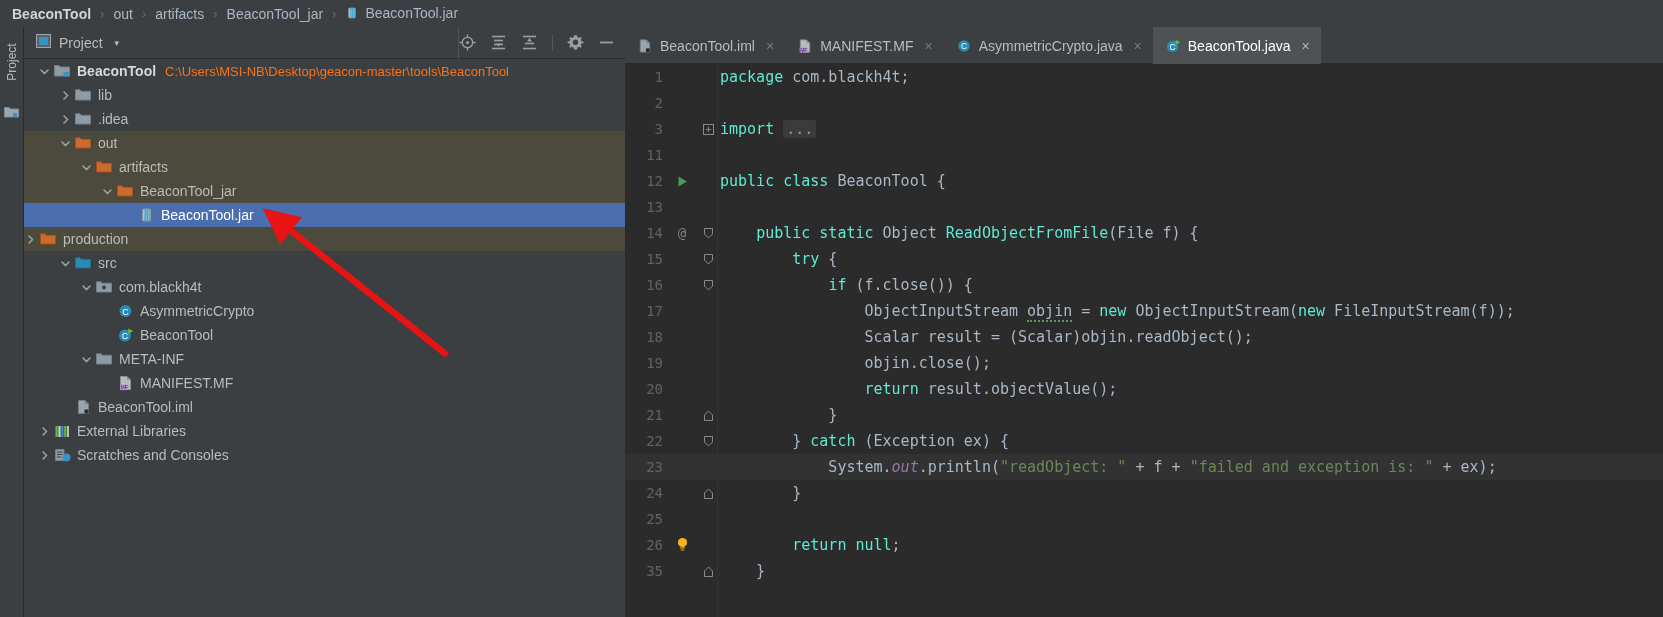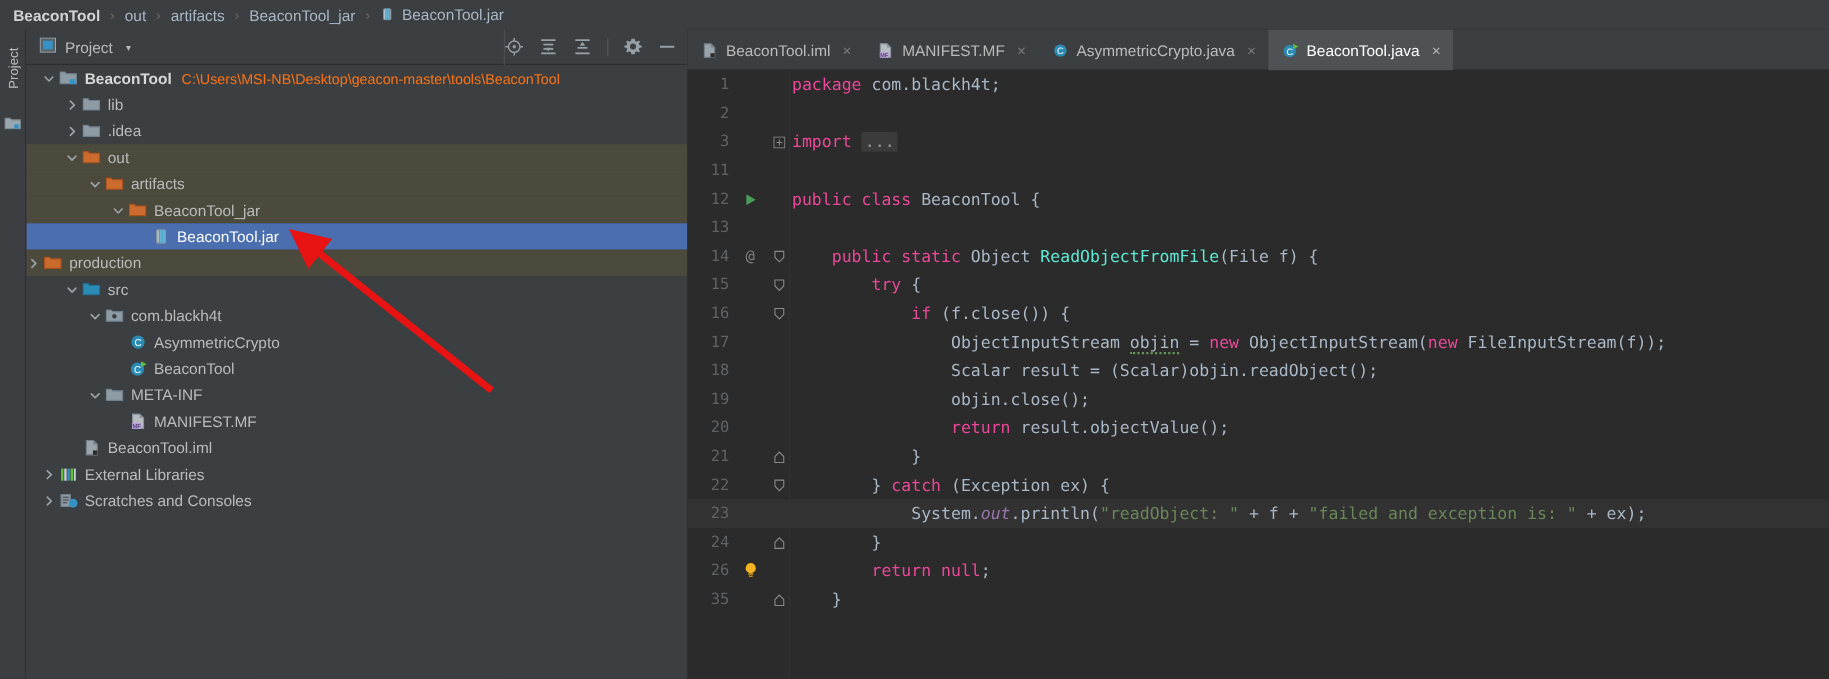--- a/index.html
+++ b/index.html
@@ -141,21 +141,21 @@
   .ctext{
     position:absolute; left:95px; top:0; height:26px;
     color:#a9b7c6;
   }
   #gutter-divider{
     position:absolute; left:92px; top:0; width:1px; height:553px;
     background:#313335;
   }
 
   
-  .kw   { color:#ec4899; }
+  .kw   { color:#5eead4; }
   .str  { color:#6a8759; }
   .cls  { color:#a9b7c6; }
   .mth  { color:#5eead4; }
   .fld  { color:#9876aa; font-style:italic; }
   .plain{ color:#a9b7c6; }
   .typo { border-bottom:2px dotted #629755; }
   .foldph{
     background:#3b3b3b; color:#999999; border-radius:2px;
     padding:0 3px;
   }
@@ -513,20 +513,21 @@
       <div class="cline"><span class="lnum">21</span><span class="fold"><svg width="11" height="13" viewBox="0 0 11 13" style="margin-top:7px">
             <path d="M1.5 11.5 L9.5 11.5 L9.5 6 L5.5 2 L1.5 6 Z" fill="none" stroke="#8a8a8a"></path>
           </svg></span><span class="ctext"><span class="plain">            }</span></span></div>
       <div class="cline"><span class="lnum">22</span><span class="fold"><svg width="11" height="13" viewBox="0 0 11 13" style="margin-top:7px">
             <path d="M1.5 1.5 L9.5 1.5 L9.5 7 L5.5 11 L1.5 7 Z" fill="none" stroke="#8a8a8a"></path>
           </svg></span><span class="ctext"><span class="plain">        } </span><span class="kw">catch</span><span class="plain"> (Exception ex) {</span></span></div>
       <div class="cline cur"><span class="lnum">23</span><span class="ctext"><span class="plain">            System.</span><span class="fld">out</span><span class="plain">.println(</span><span class="str">"readObject: "</span><span class="plain"> + f + </span><span class="str">"failed and exception is: "</span><span class="plain"> + ex);</span></span></div>
       <div class="cline"><span class="lnum">24</span><span class="fold"><svg width="11" height="13" viewBox="0 0 11 13" style="margin-top:7px">
             <path d="M1.5 11.5 L9.5 11.5 L9.5 6 L5.5 2 L1.5 6 Z" fill="none" stroke="#8a8a8a"></path>
           </svg></span><span class="ctext"><span class="plain">        }</span></span></div>
+      <div class="cline"><span class="lnum">25</span><span class="ctext"></span></div>
       <div class="cline"><span class="lnum">26</span><span class="gutter-mark" style="left: 44px;"><svg width="13" height="15" viewBox="0 0 13 15" style="margin-top:5px">
             <circle cx="6.5" cy="5.5" r="4.6" fill="#f5b324"></circle>
             <rect x="4.2" y="10" width="4.6" height="1.6" fill="#c08a12"></rect>
             <rect x="4.8" y="12.2" width="3.4" height="1.4" fill="#c08a12"></rect>
           </svg></span><span class="ctext"><span class="plain">        </span><span class="kw">return null</span><span class="plain">;</span></span></div>
       <div class="cline"><span class="lnum">35</span><span class="fold"><svg width="11" height="13" viewBox="0 0 11 13" style="margin-top:7px">
             <path d="M1.5 11.5 L9.5 11.5 L9.5 6 L5.5 2 L1.5 6 Z" fill="none" stroke="#8a8a8a"></path>
           </svg></span><span class="ctext"><span class="plain">    }</span></span></div>
     </div>
 </div>

